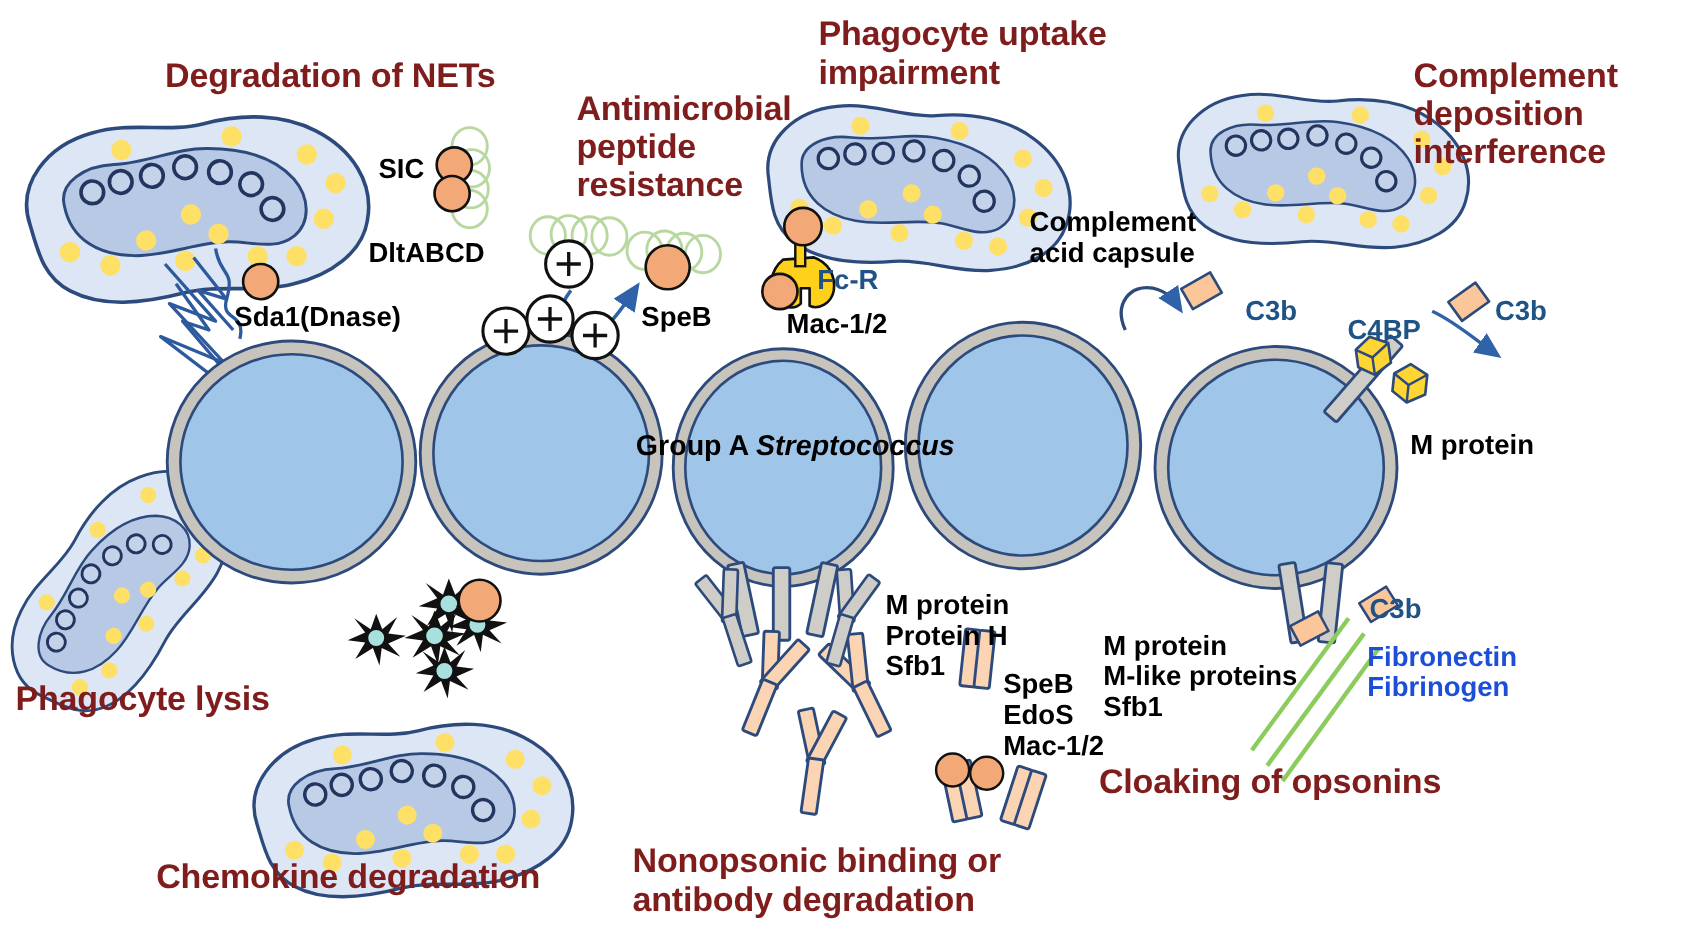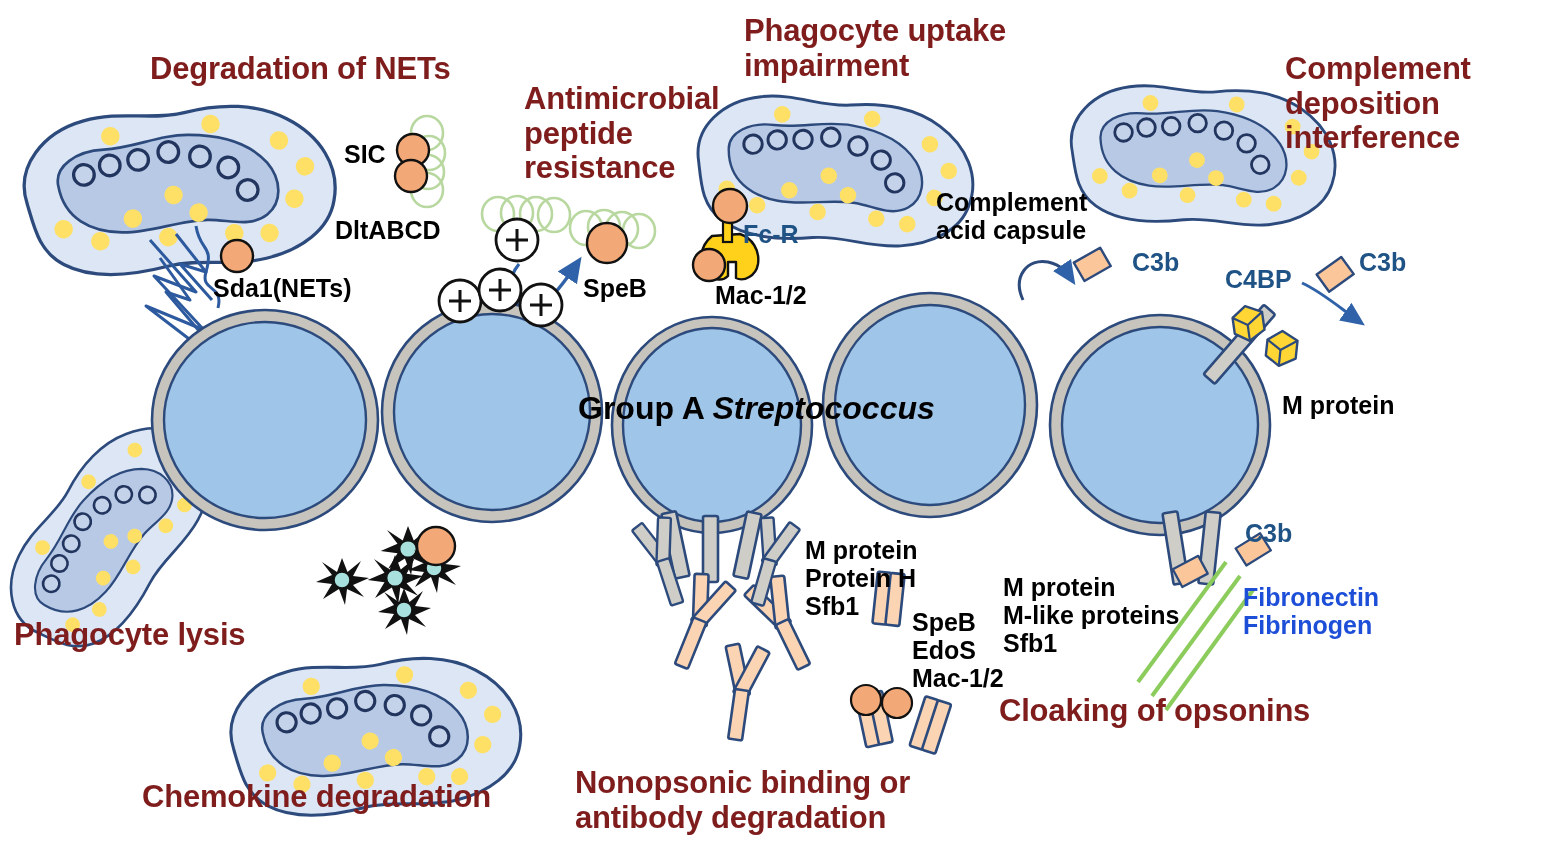--- a/index.html
+++ b/index.html
@@ -7,23 +7,23 @@
   body{
     width:1551px;height:862px;position:relative;overflow:hidden;
     font-family:"Liberation Sans", sans-serif;
     -webkit-font-smoothing:antialiased;
   }
   #stage{position:absolute;left:0;top:0;width:1551px;height:862px;}
   svg.layer{position:absolute;left:0;top:0;width:1551px;height:862px;}
   .lbl{position:absolute;white-space:pre;line-height:1.12;}
   .title{color:#7f1d1d;font-weight:bold;font-size:31px;letter-spacing:-0.2px;}
   .blk{color:#000000;font-weight:bold;font-size:25px;}
-  .blu{color:#1f5385;font-weight:bold;font-size:25px;}
+  .blu{color:#1f5385;font-weight:bold;font-size:25px;margin-top:21px;}
   .grn{color:#1d4ed8;font-weight:bold;font-size:25px;}
-  .gas{color:#000000;font-weight:bold;font-size:32px;}
+  .gas{color:#000000;font-weight:bold;font-size:26px;}
   .gas i{font-style:italic;}
 </style>
 </head>
 <body>
 
 <div id="stage">
 
   <svg class="layer" viewBox="0 0 1551 862">
     <defs>
       <marker id="arrowBlue" markerWidth="9" markerHeight="9" refX="6" refY="4.2" orient="auto">
@@ -315,21 +315,21 @@
 
   <div class="lbl title" style="left:142px;top:780px;width:380px;">Chemokine degradation</div>
 
   <div class="lbl title" style="left:575px;top:766px;width:360px;">Nonopsonic binding or
 antibody degradation</div>
 
   <div class="lbl title" style="left:999px;top:694px;width:340px;">Cloaking of opsonins</div>
 
   <div class="lbl blk" style="left:344px;top:140px;">SIC</div>
   <div class="lbl blk" style="left:335px;top:216px;">DltABCD</div>
-  <div class="lbl blk" style="left:213px;top:274px;">Sda1(NETs)</div>
+  <div class="lbl blk" style="left:213px;top:274px;">Sda1(Dnase)</div>
   <div class="lbl blk" style="left:583px;top:274px;">SpeB</div>
   <div class="lbl blu" style="left:743px;top:220px;">Fc-R</div>
   <div class="lbl blk" style="left:715px;top:281px;">Mac-1/2</div>
   <div class="lbl blk" style="left:936px;top:188px;width:165px;">Complement
 acid capsule</div>
   <div class="lbl blu" style="left:1132px;top:248px;">C3b</div>
   <div class="lbl blu" style="left:1225px;top:265px;">C4BP</div>
   <div class="lbl blu" style="left:1359px;top:248px;">C3b</div>
   <div class="lbl blk" style="left:1282px;top:391px;">M protein</div>
   <div class="lbl blk" style="left:805px;top:536px;width:160px;">M protein

